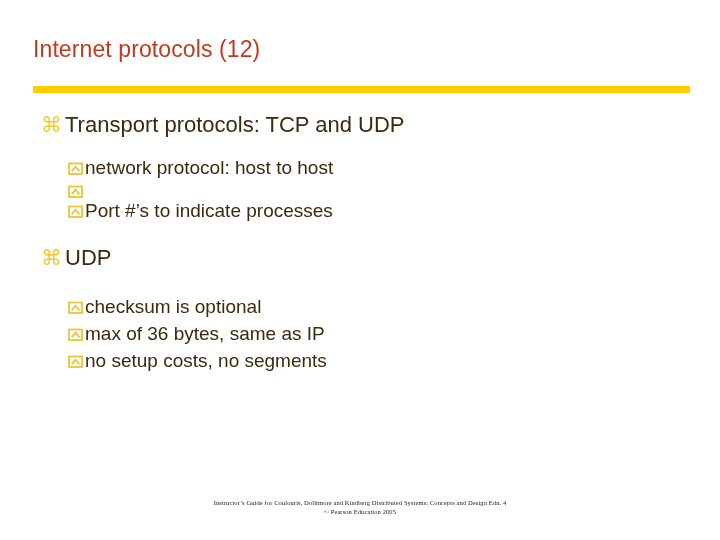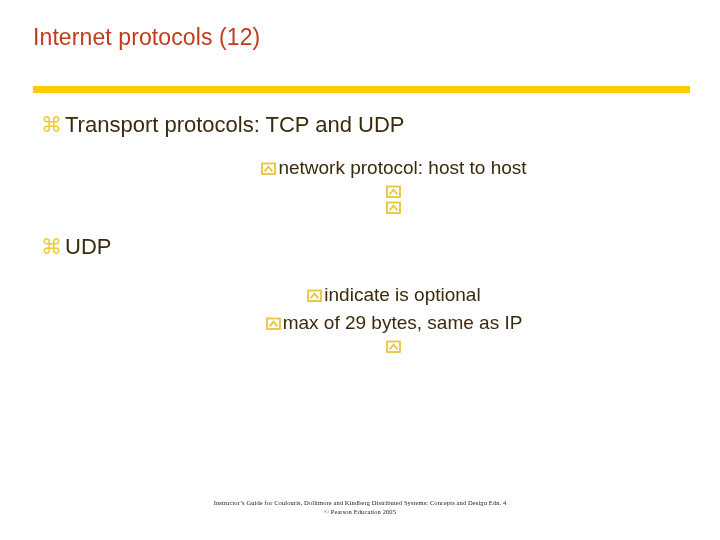--- a/index.html
+++ b/index.html
@@ -20,21 +20,21 @@
     position: relative;
     width: 720px;
     height: 540px;
     background: #ffffff;
   }
 
   
   .title-block {
     position: absolute;
     left: 33px;
-    top: 24px;
+    top: 36px;
     width: 660px;
   }
   .slide-title {
     font-family: "Liberation Sans", sans-serif;
     font-size: 23px;
     font-weight: 400;
     color: #C13A1C;
     letter-spacing: 0.1px;
     line-height: 1.15;
     white-space: nowrap;
@@ -80,21 +80,20 @@
     color: #3B2A0E;
     font-family: "Liberation Sans", sans-serif;
     font-size: 22px;
     line-height: 1.32;
   }
 
   
   .lvl2 {
     padding-left: 68px;
     margin-bottom: 1px;
-    justify-content: center;
   }
   .lvl2 .marker {
     flex: 0 0 auto;
     width: 15px;
     height: 15px;
     margin-right: 2px;
     position: relative;
     top: 2px;
     display: inline-block;
   }
@@ -162,59 +161,61 @@
       </span>
     </div>
 
     <div class="bullet-row lvl2">
       <span class="marker">
         <svg width="15" height="15" viewBox="0 0 15 15" aria-hidden="true">
           <rect x="1" y="2.5" width="13" height="10.5" fill="none" stroke="#E8C53A" stroke-width="1.8"></rect>
           <path d="M3.6 10.4 L7.5 5.6 L11.4 10.4" fill="none" stroke="#E8C53A" stroke-width="1.7"></path>
         </svg>
       </span>
+      <span class="btext">Port #’s  to indicate processes</span>
     </div>
 
     <div class="group-gap"></div>
 
     <div class="bullet-row lvl1">
       <span class="marker">⌘</span>
       <span class="btext">UDP</span>
     </div>
 
     <div class="group-gap"></div>
 
 
     <div class="bullet-row lvl2">
       <span class="marker">
         <svg width="15" height="15" viewBox="0 0 15 15" aria-hidden="true">
           <rect x="1" y="2.5" width="13" height="10.5" fill="none" stroke="#E8C53A" stroke-width="1.8"></rect>
           <path d="M3.6 10.4 L7.5 5.6 L11.4 10.4" fill="none" stroke="#E8C53A" stroke-width="1.7"></path>
         </svg>
       </span>
-      <span class="btext">indicate is optional</span>
-    </div>
-
-    <div class="bullet-row lvl2">
-      <span class="marker">
-        <svg width="15" height="15" viewBox="0 0 15 15" aria-hidden="true">
-          <rect x="1" y="2.5" width="13" height="10.5" fill="none" stroke="#E8C53A" stroke-width="1.8"></rect>
-          <path d="M3.6 10.4 L7.5 5.6 L11.4 10.4" fill="none" stroke="#E8C53A" stroke-width="1.7"></path>
-        </svg>
-      </span>
-      <span class="btext">max of 29 bytes, same as IP</span>
-    </div>
-
-    <div class="bullet-row lvl2">
-      <span class="marker">
-        <svg width="15" height="15" viewBox="0 0 15 15" aria-hidden="true">
-          <rect x="1" y="2.5" width="13" height="10.5" fill="none" stroke="#E8C53A" stroke-width="1.8"></rect>
-          <path d="M3.6 10.4 L7.5 5.6 L11.4 10.4" fill="none" stroke="#E8C53A" stroke-width="1.7"></path>
-        </svg>
-      </span>
+      <span class="btext">checksum is optional</span>
+    </div>
+
+    <div class="bullet-row lvl2">
+      <span class="marker">
+        <svg width="15" height="15" viewBox="0 0 15 15" aria-hidden="true">
+          <rect x="1" y="2.5" width="13" height="10.5" fill="none" stroke="#E8C53A" stroke-width="1.8"></rect>
+          <path d="M3.6 10.4 L7.5 5.6 L11.4 10.4" fill="none" stroke="#E8C53A" stroke-width="1.7"></path>
+        </svg>
+      </span>
+      <span class="btext">max of 36 bytes, same as IP</span>
+    </div>
+
+    <div class="bullet-row lvl2">
+      <span class="marker">
+        <svg width="15" height="15" viewBox="0 0 15 15" aria-hidden="true">
+          <rect x="1" y="2.5" width="13" height="10.5" fill="none" stroke="#E8C53A" stroke-width="1.8"></rect>
+          <path d="M3.6 10.4 L7.5 5.6 L11.4 10.4" fill="none" stroke="#E8C53A" stroke-width="1.7"></path>
+        </svg>
+      </span>
+      <span class="btext">no setup costs, no segments</span>
     </div>
 
   </div>
 
   <div class="footer">
     <div class="footer-line">Instructor’s Guide for  Coulouris, Dollimore and Kindberg  Distributed Systems: Concepts and Design  Edn. 4</div>
     <div class="footer-line">©  Pearson Education 2005</div>
   </div>
 
 </div>

